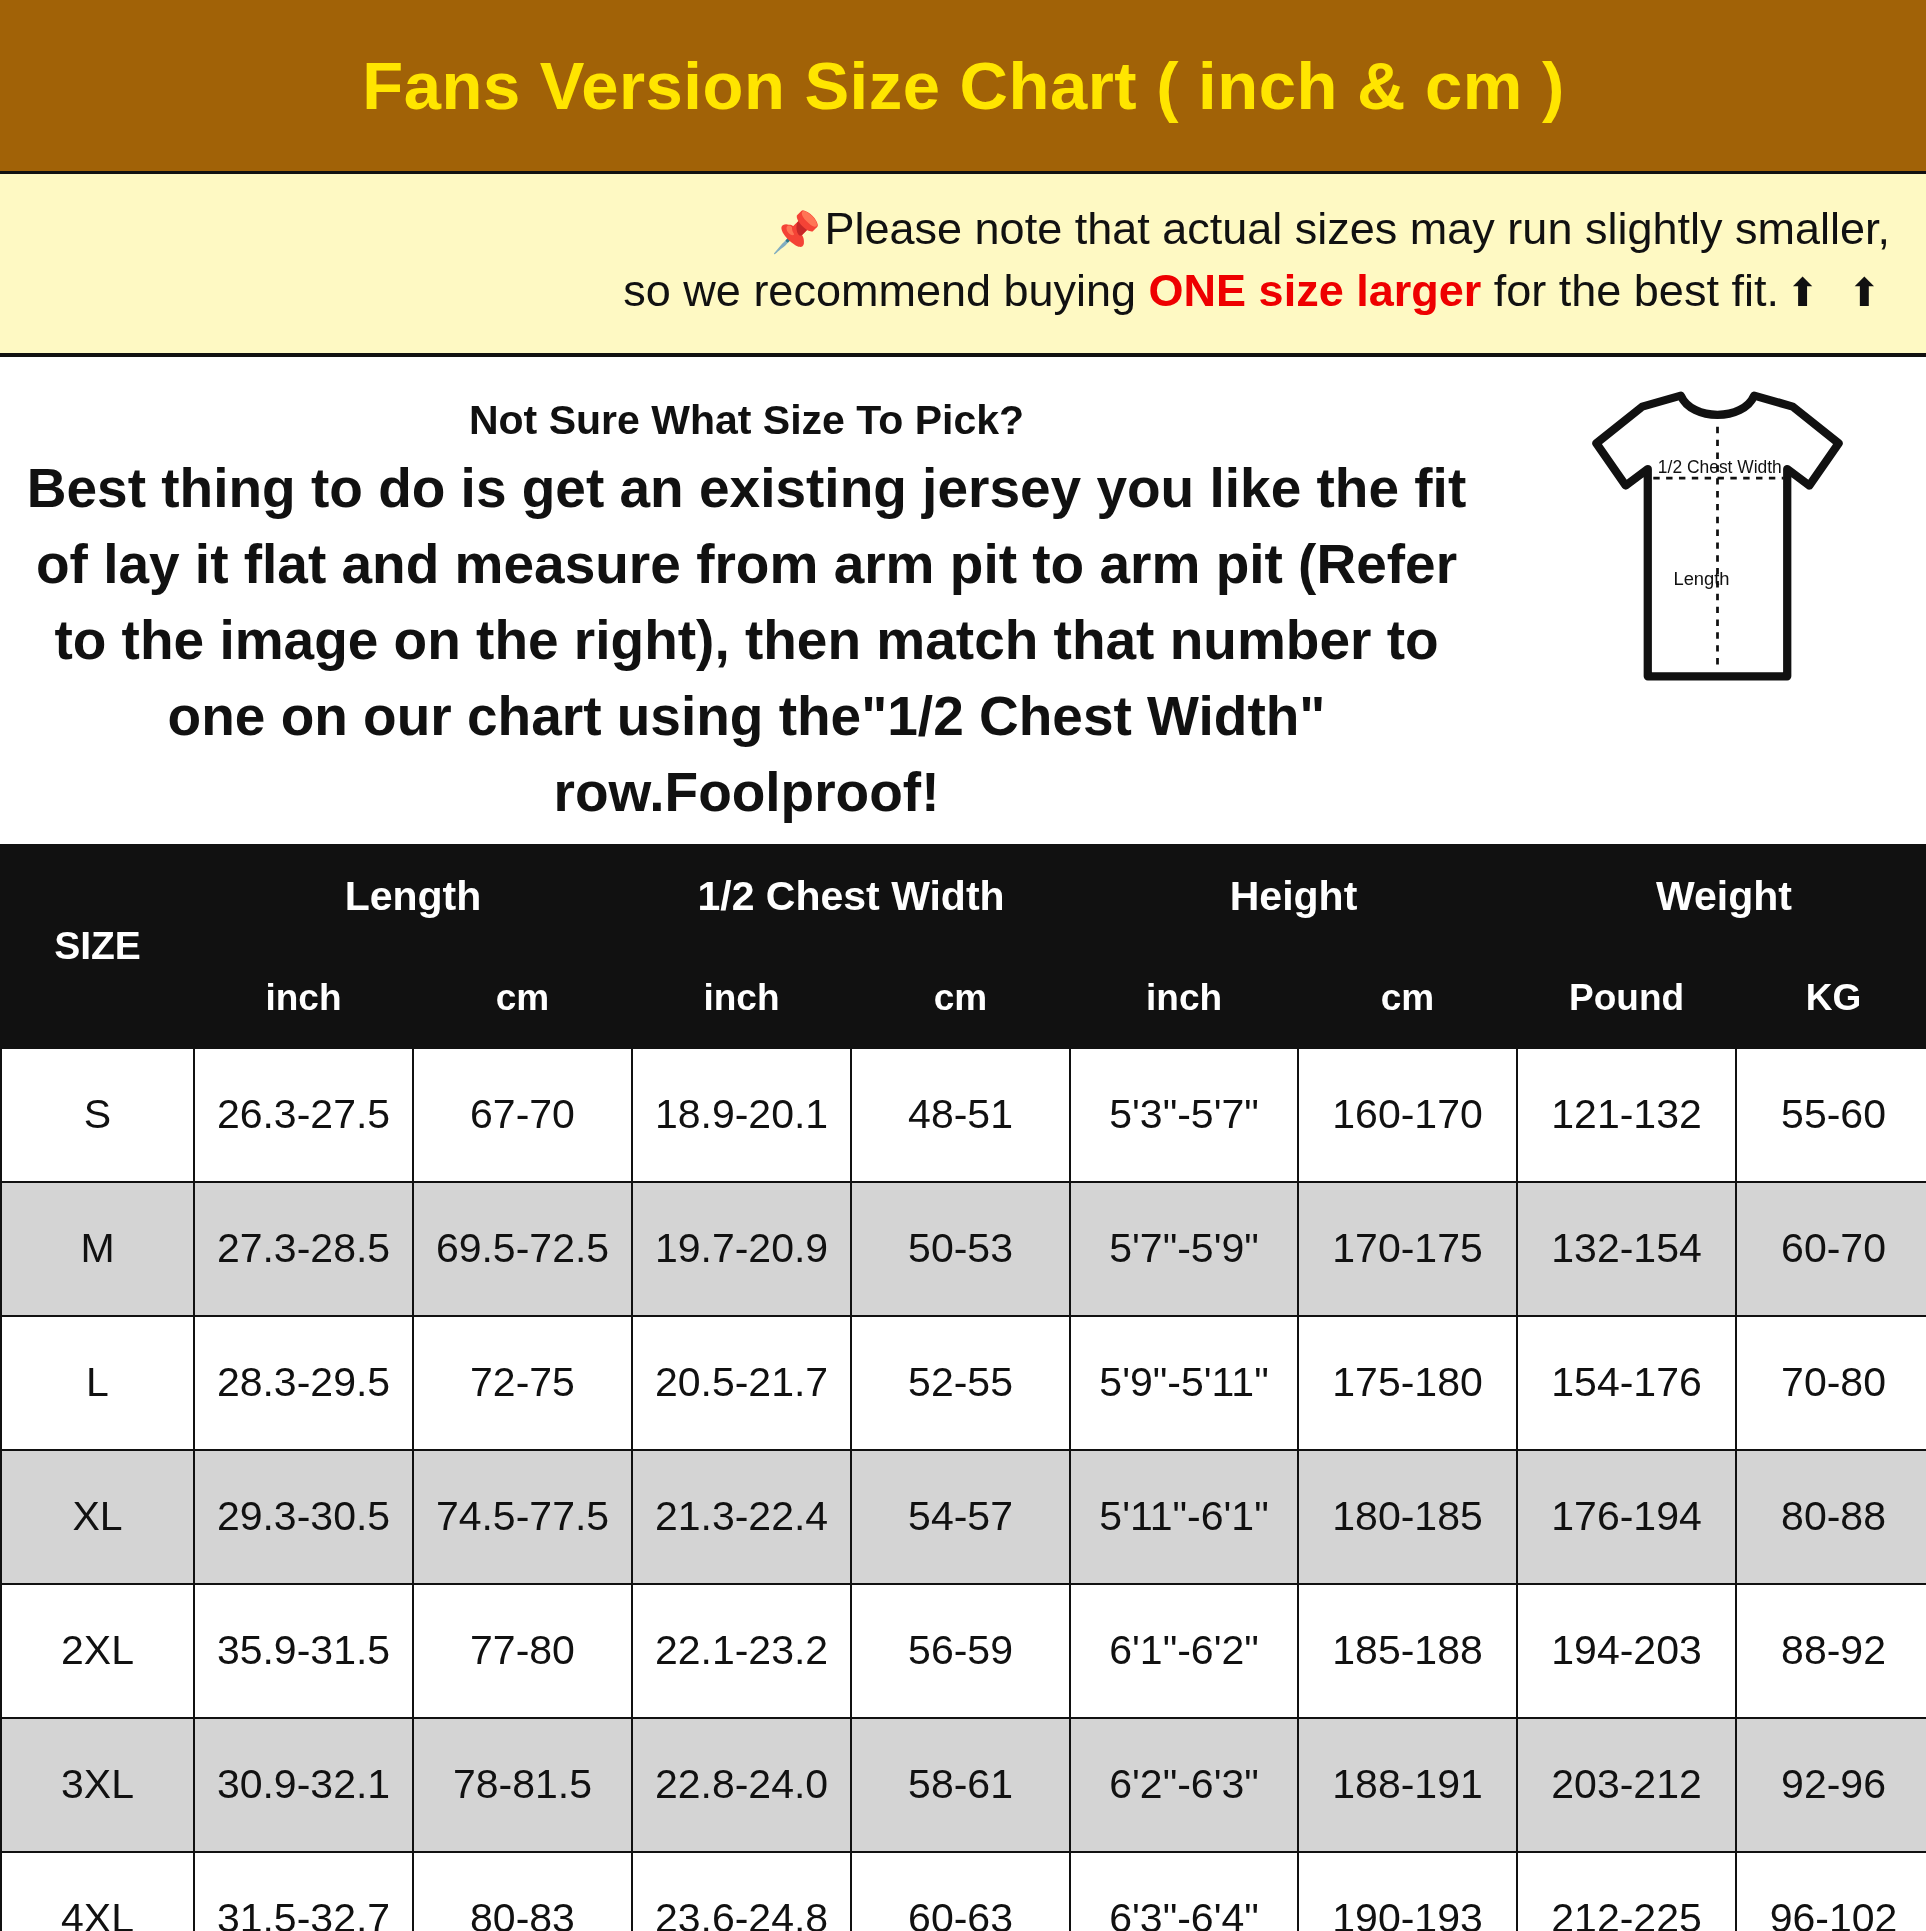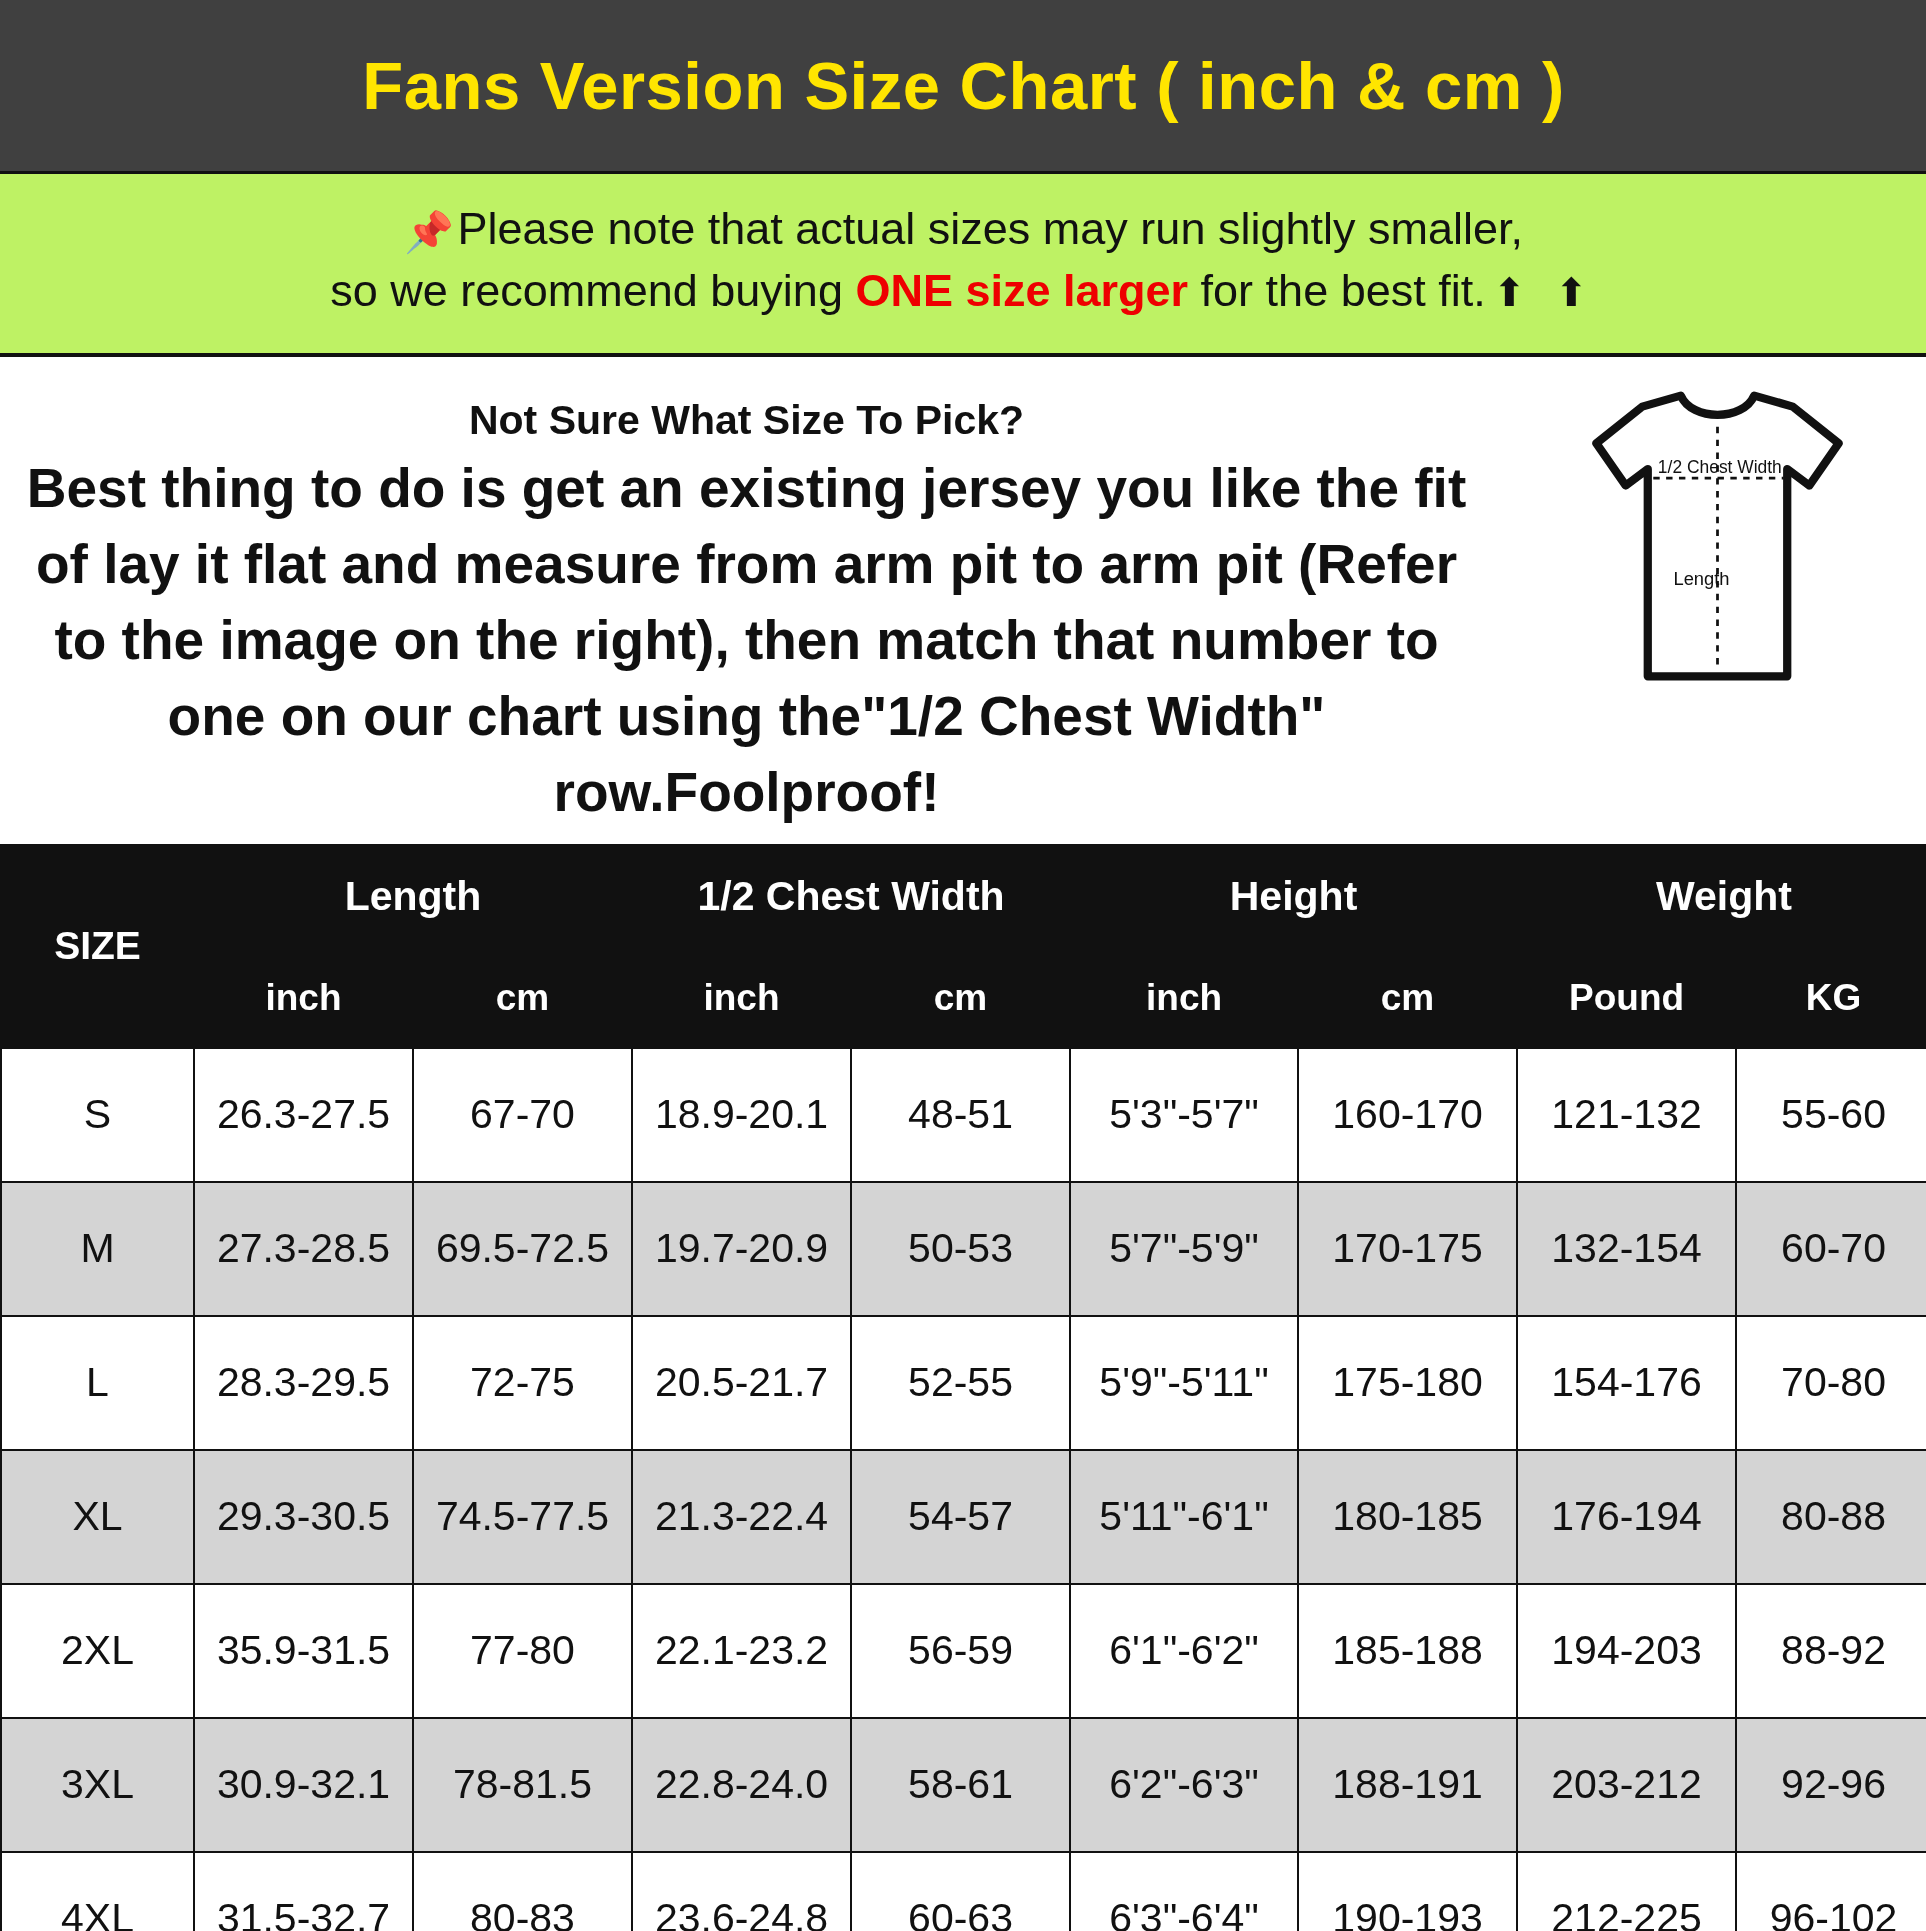--- a/index.html
+++ b/index.html
@@ -16,41 +16,41 @@
   .page {
     position: relative;
     width: 1927px;
     height: 1931px;
     box-sizing: border-box;
     overflow: hidden;
   }
 
   
   .title-bar {
-    background: #404040;
+    background: #a16207;
     height: 171px;
     display: flex;
     align-items: center;
     justify-content: center;
     border-bottom: 3.7px solid #111111;
   }
   .title-bar .title {
     color: #ffe500;
     font-size: 67px;
     font-weight: bold;
     letter-spacing: 0.5px;
     text-align: center;
     font-family: "Liberation Sans", sans-serif;
   }
 
   
   .note-band {
-    background: #bef264;
+    background: #fef9c3;
     padding: 24px 37px 31px 37px;
-    text-align: center;
+    text-align: right;
     border-bottom: 4.6px solid #111111;
   }
   .note-line {
     font-size: 45px;
     color: #111111;
     line-height: 1.38;
     font-family: "Liberation Sans", sans-serif;
   }
   .pin {
     font-size: 40px;

